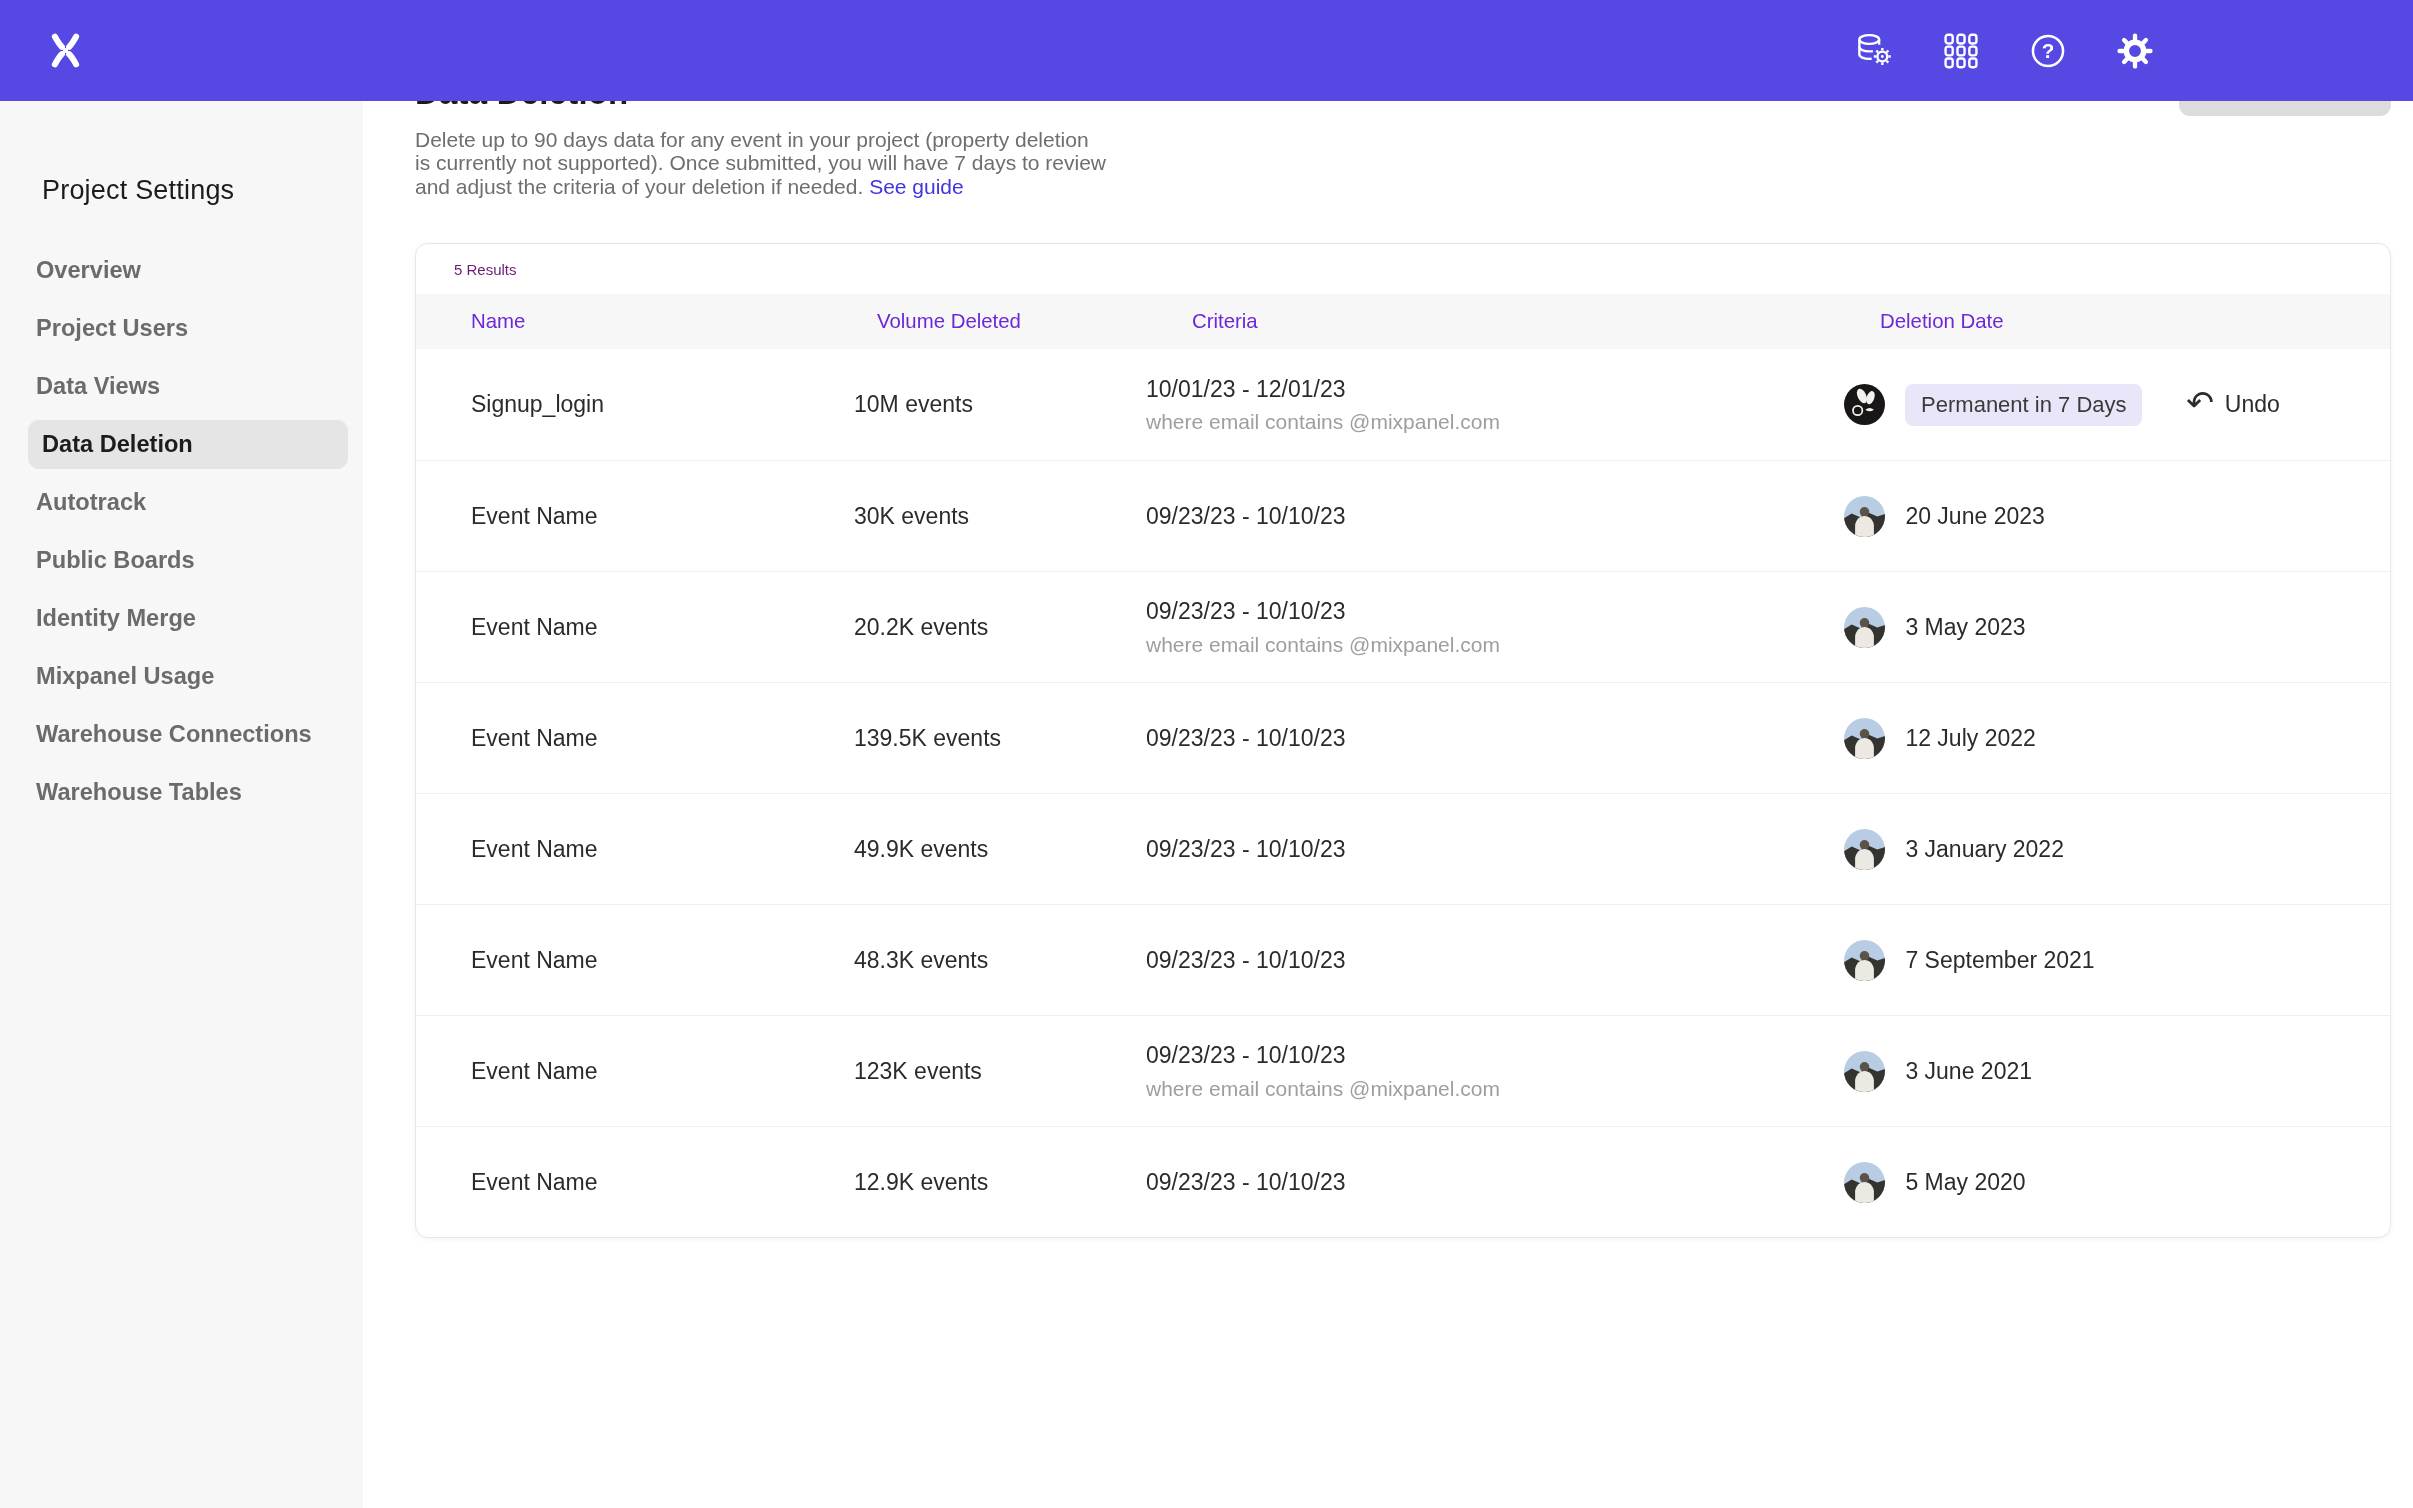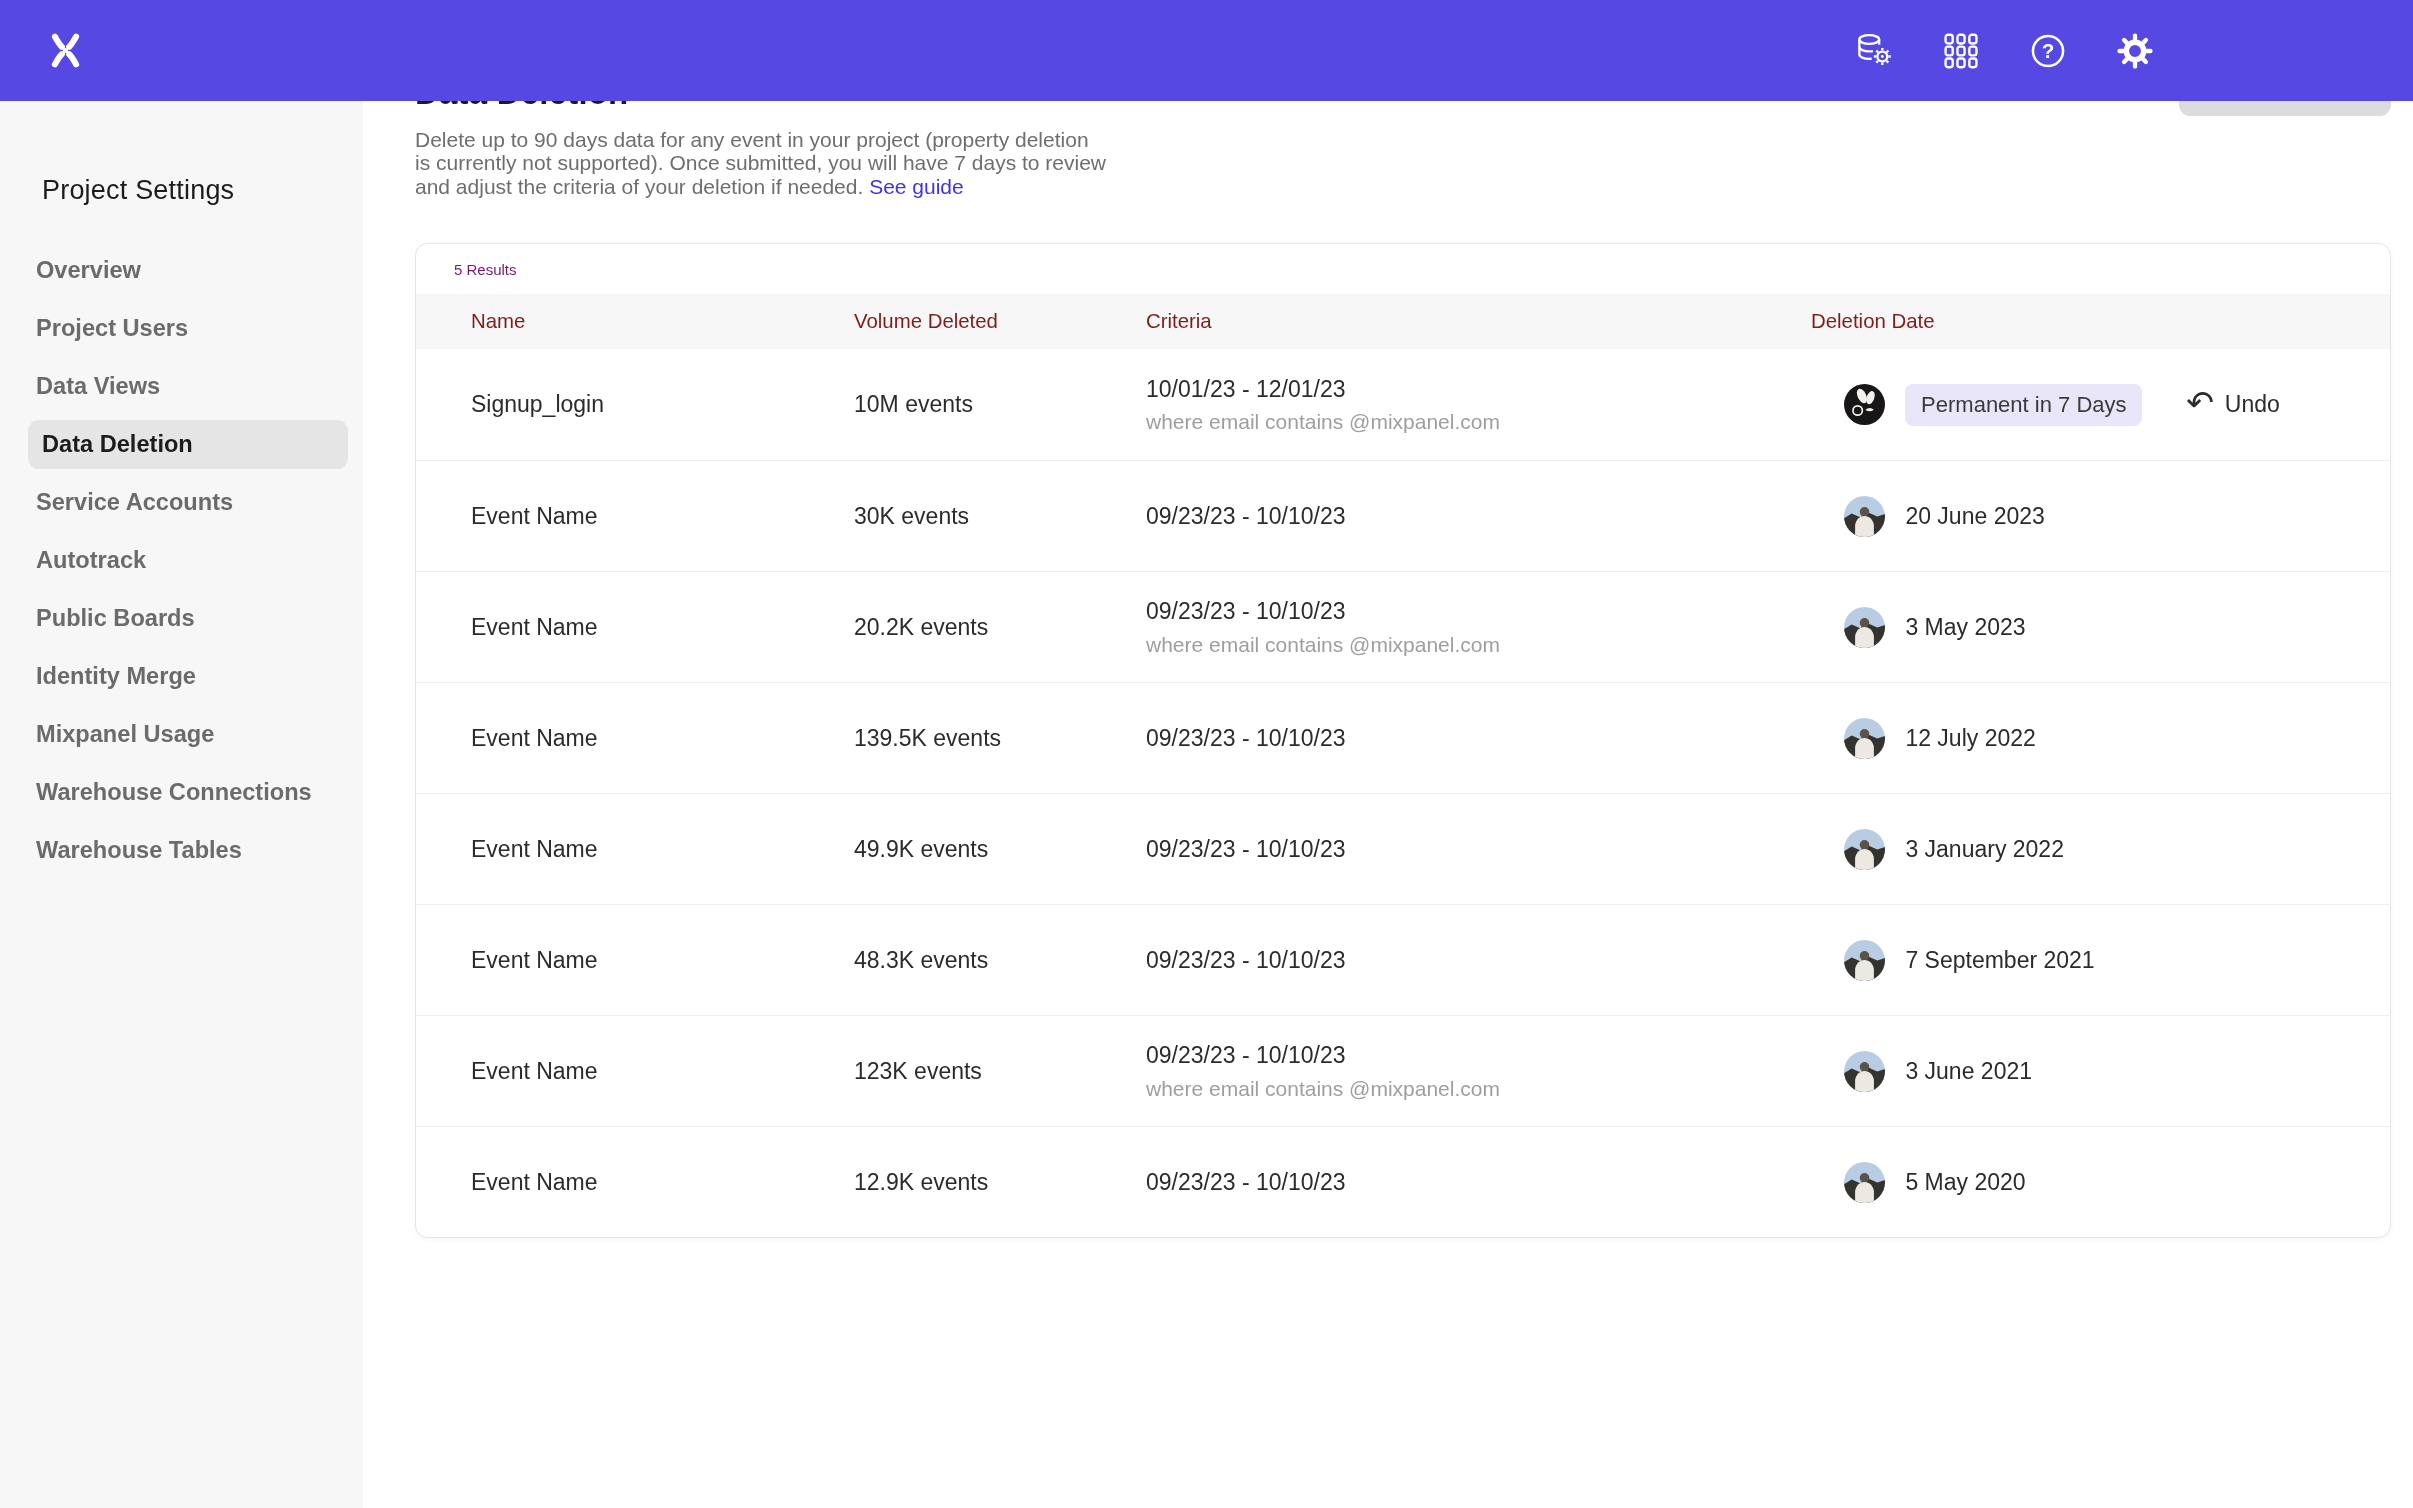--- a/index.html
+++ b/index.html
@@ -43,21 +43,21 @@
     border:none;border-radius:11px;display:flex;align-items:center;gap:12.6px;
     font-family:"Liberation Sans",sans-serif;cursor:not-allowed;}
   .plus-glyph{font-size:31px;font-weight:400;line-height:1;margin-top:-3.1px;}
 
   
   .card{margin-top:45px;background:#fff;border:0.8px solid #E6E6E6;border-radius:12.6px;
     box-shadow:0 1.6px 6.3px rgba(0,0,0,.04);overflow:hidden;}
   .results-bar{height:50px;display:flex;align-items:center;padding-left:38px;
     font-size:15px;color:#701a75;}
   .thead{display:grid;grid-template-columns:383px 292px 665px auto;align-items:center;
-    height:55px;background:#F7F7F7;padding-left:55px;font-size:20.4px;color:#7f1d1d;}
+    height:55px;background:#F7F7F7;padding-left:55px;font-size:20.4px;color:#6d28d9;gap:23px;}
   .tbody .trow{display:grid;grid-template-columns:383px 292px 665px auto;align-items:center;
     min-height:111px;padding-left:55px;}
   .tbody .trow + .trow{border-top:0.8px solid #EFEFEF;}
   .cell-name,.cell-volume{font-size:23px;color:#2B2B2B;}
   .crit-main{font-size:23px;color:#2B2B2B;}
   .crit-sub{font-size:21px;color:#9E9E9E;margin-top:7.9px;}
   .cell-del{display:flex;align-items:center;padding-left:33px;}
   .avatar{width:41px;height:41px;border-radius:50%;overflow:hidden;flex:0 0 41px;}
   .avatar svg{width:100%;height:100%;display:block;}
   .perm-badge{margin-left:20.4px;background:var(--badge-bg);border-radius:7.9px;
@@ -140,23 +140,20 @@
       <div class="nav-item">
     <span class="nav-label">Project Users</span>
   </div>
       <div class="nav-item">
     <span class="nav-label">Data Views</span>
   </div>
       <div class="nav-item active">
     <span class="nav-label">Data Deletion</span>
   </div>
       <div class="nav-item">
-    <span class="nav-label">Service Accounts</span>
-  </div>
-      <div class="nav-item">
     <span class="nav-label">Autotrack</span>
   </div>
       <div class="nav-item">
     <span class="nav-label">Public Boards</span>
   </div>
       <div class="nav-item">
     <span class="nav-label">Identity Merge</span>
   </div>
       <div class="nav-item">
     <span class="nav-label">Mixpanel Usage</span>

